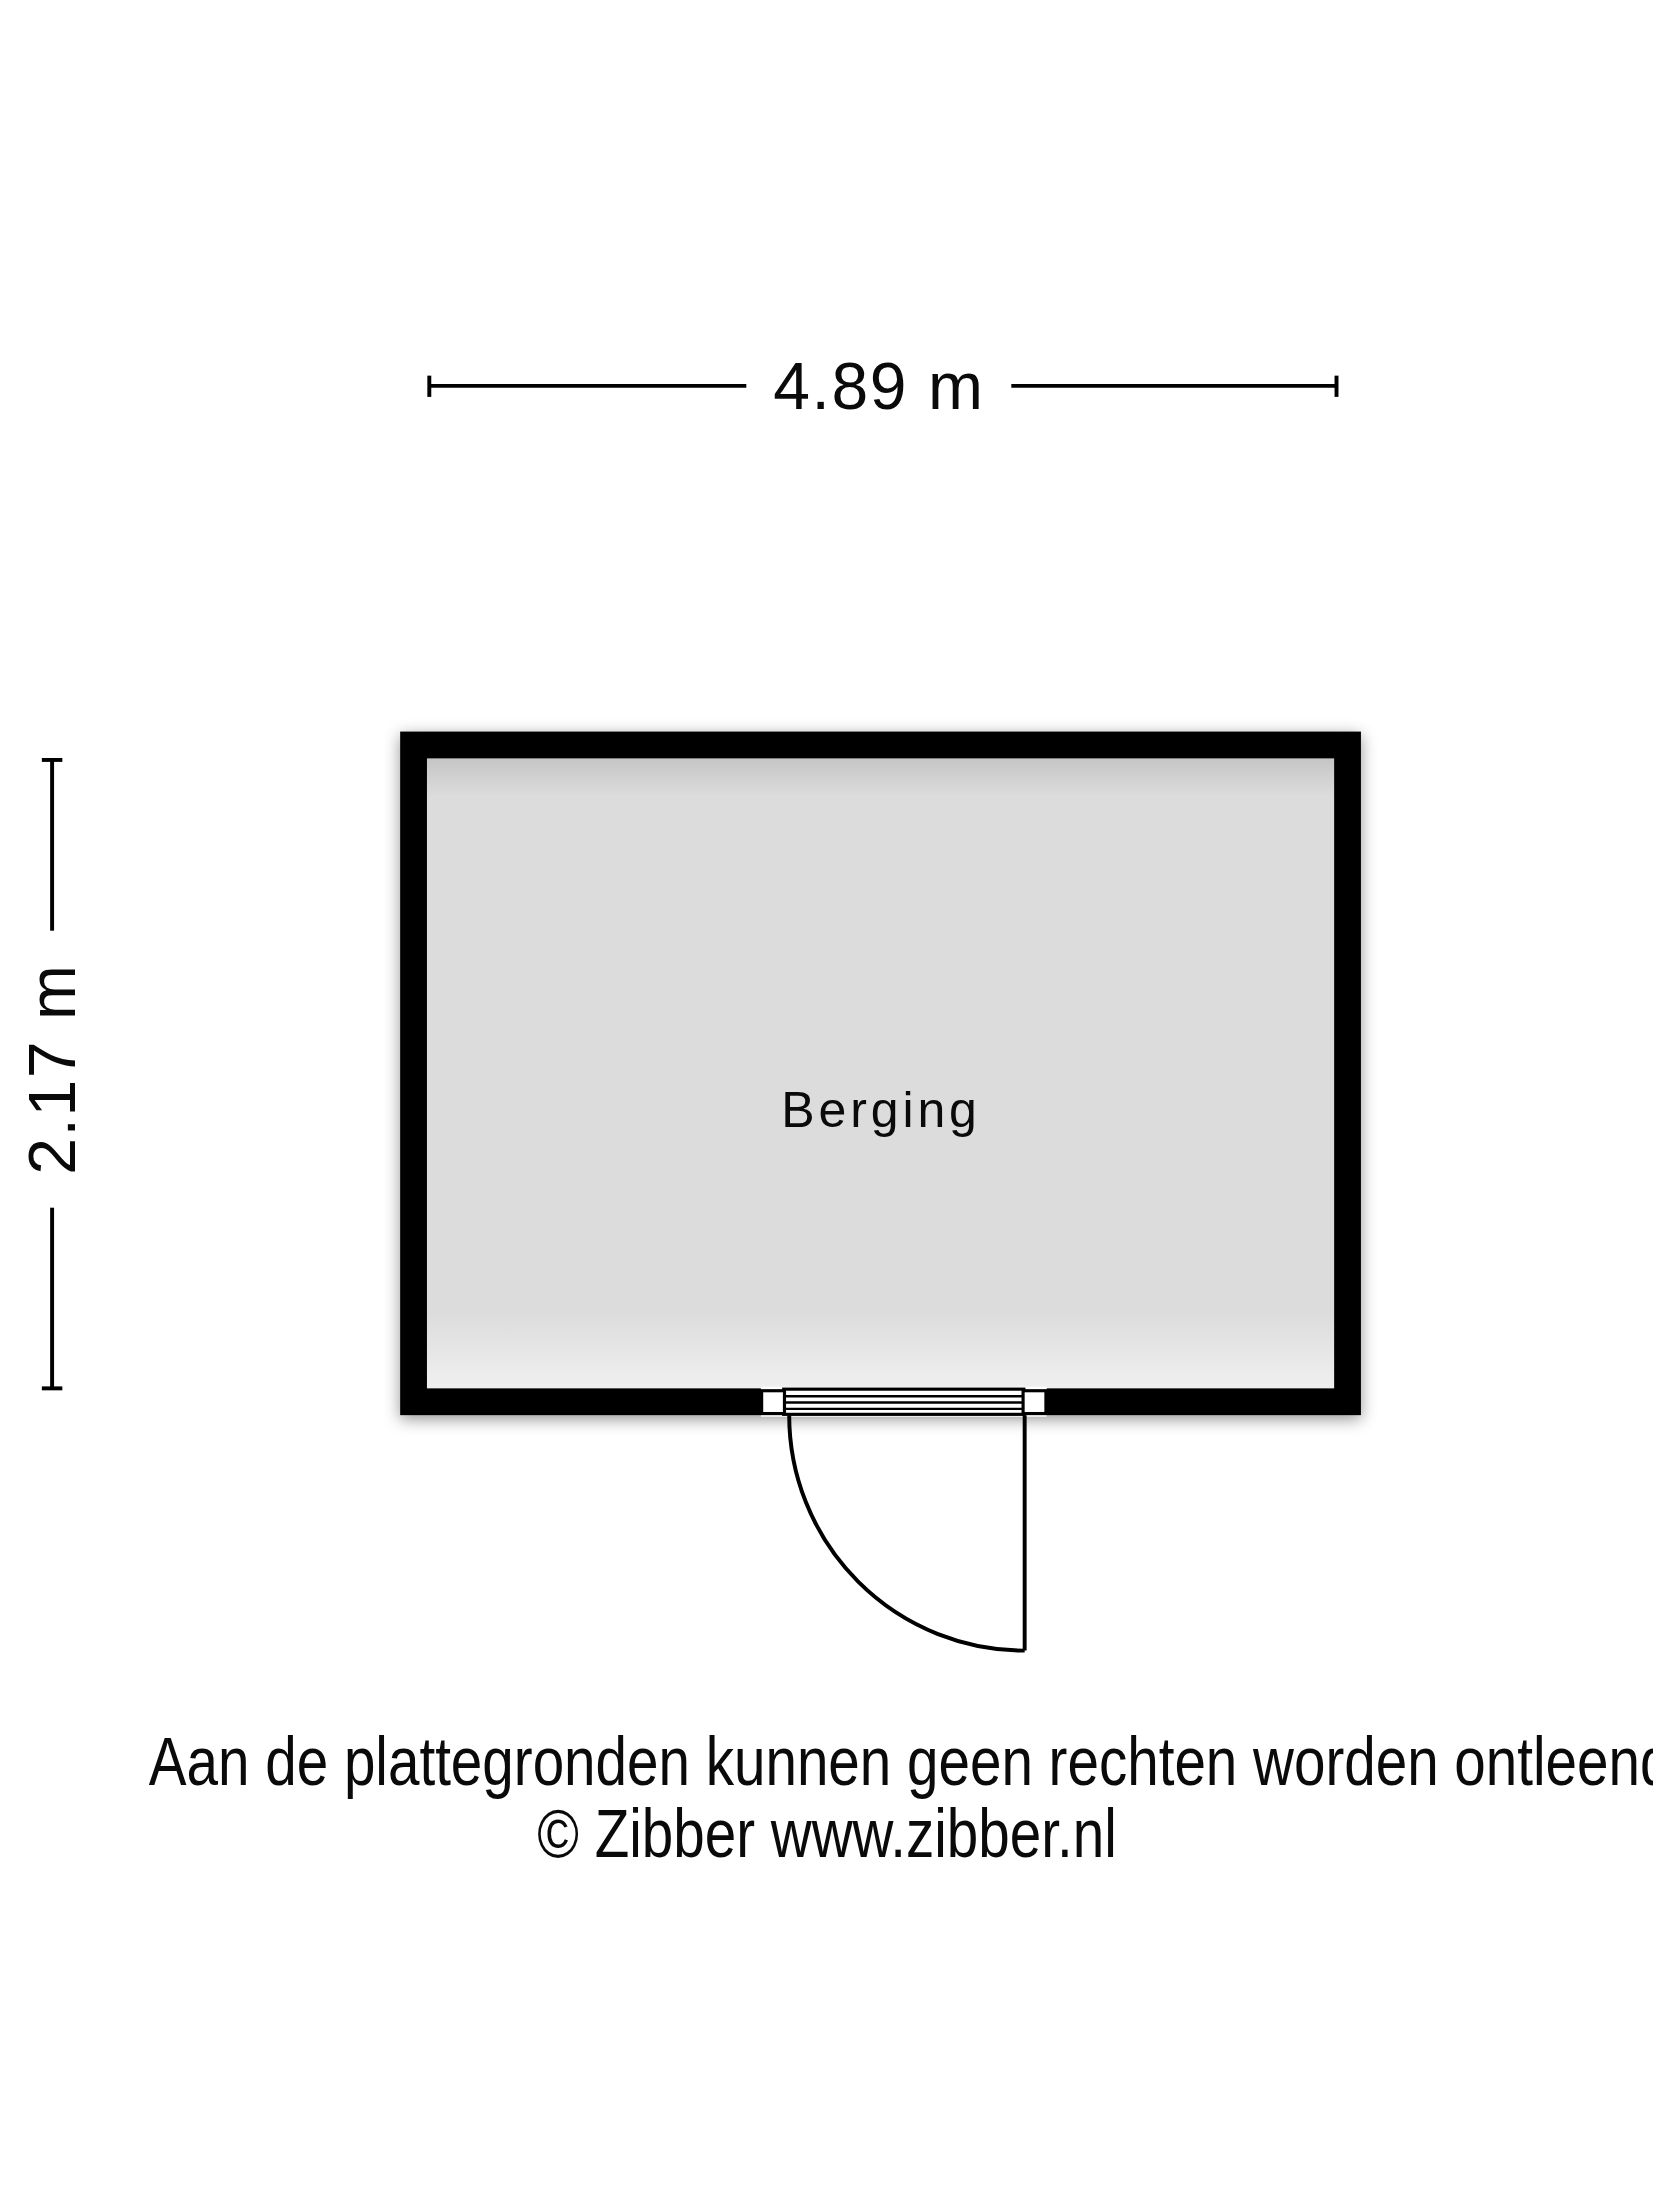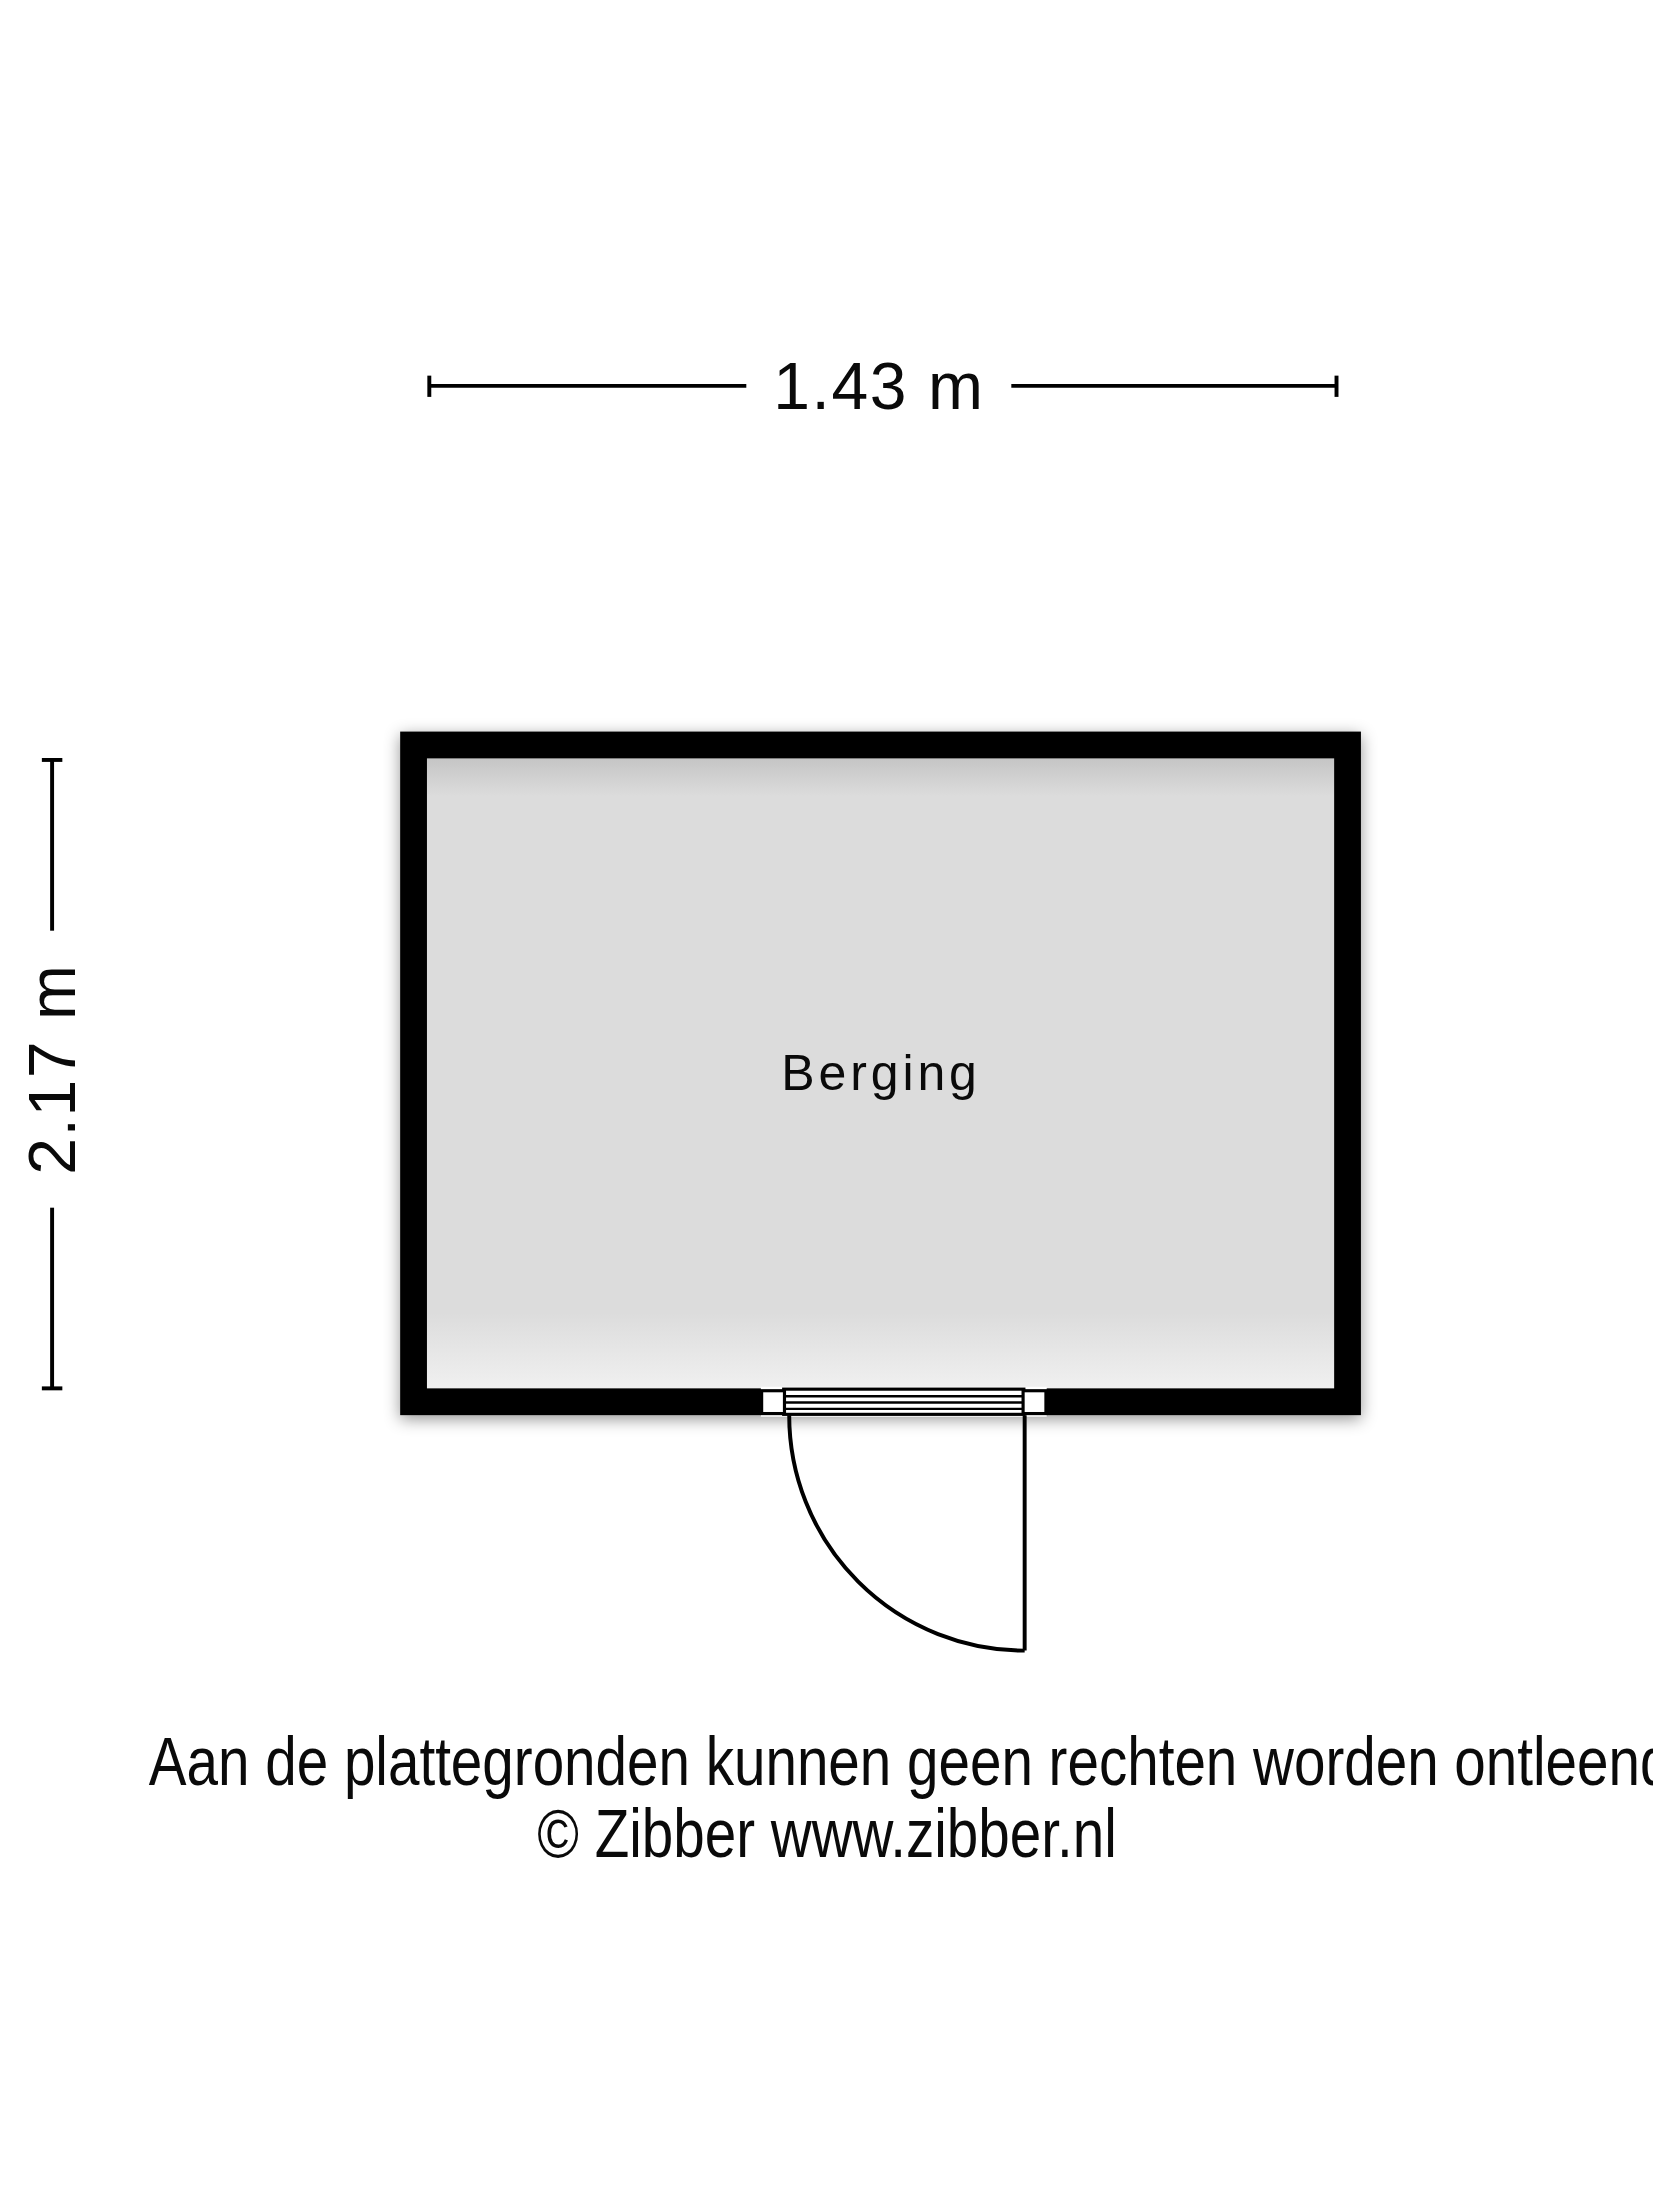--- a/index.html
+++ b/index.html
@@ -111,25 +111,25 @@
       <line class="thresh-line" x1="996" y1="1789" x2="1299" y2="1789"></line>
     </g>
 
     <rect class="jamb" x="967" y="1766" width="29" height="29"></rect>
     <rect class="jamb" x="1299" y="1766" width="29" height="29"></rect>
 
     <line class="doorline" x1="1301" y1="1797" x2="1301" y2="2096"></line>
     <path class="doorline" d="M 1002 1797 A 299 299 0 0 0 1301 2096"></path>
   </svg>
 
-  <div class="label dim-label" style="left:879px;top:386px;">1.43 m</div>
+  <div class="label dim-label" style="left:879px;top:386px;">4.89 m</div>
 
   <div class="label dim-label vertical" style="left:52px;top:1069px;">2.17 m</div>
 
-  <div class="label room-label" style="left:881px;top:1073px;">Berging</div>
+  <div class="label room-label" style="left:881px;top:1110px;">Berging</div>
 
   <div class="footer">
     <span class="line">Aan de plattegronden kunnen geen rechten worden ontleend</span>
     <span class="line">© Zibber www.zibber.nl</span>
   </div>
 
 </div>
 
 
 </body></html>

